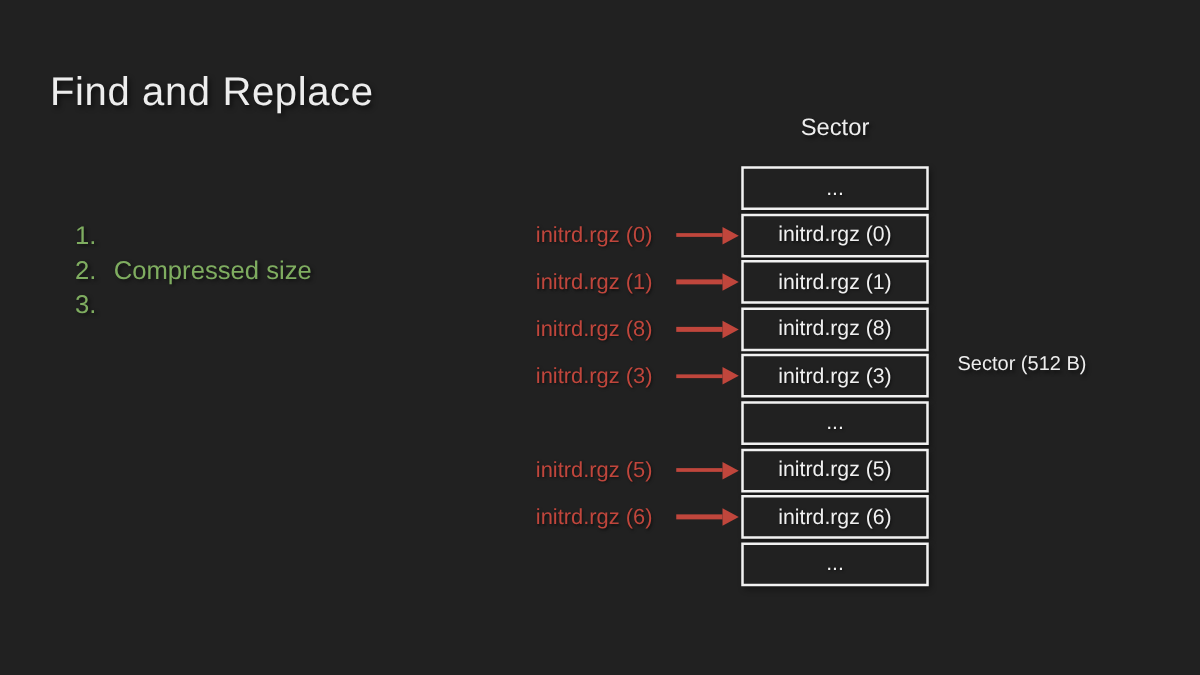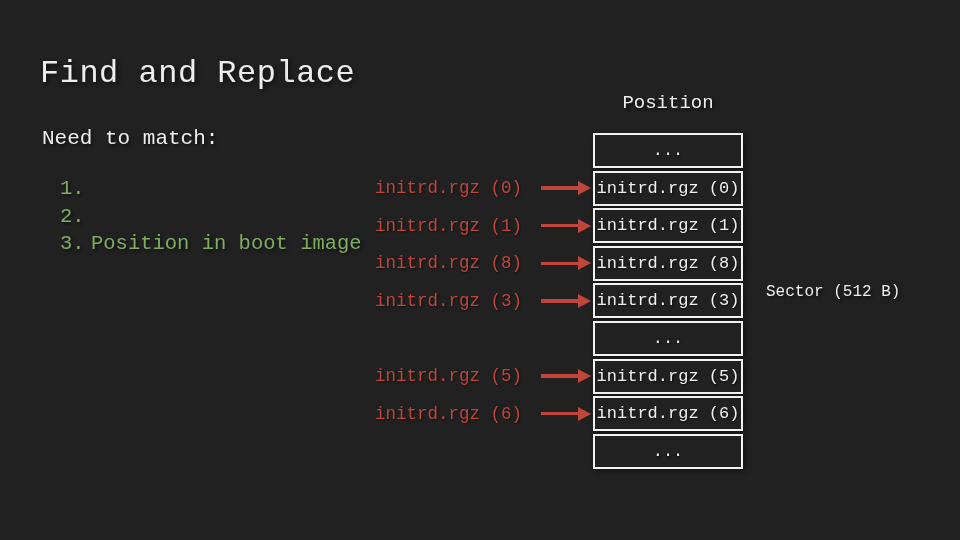--- a/index.html
+++ b/index.html
@@ -6,21 +6,21 @@
     margin: 0;
     padding: 0;
     background: #000;
   }
   .slide {
     position: relative;
     width: 960px;
     height: 540px;
     background: var(--bg, #212121);
     overflow: hidden;
-    font-family: Liberation Mono, monospace;
+    font-family: Liberation Sans, sans-serif;
     color: var(--text, #ededed);
   }
   .slide-title {
     position: absolute;
     left: 40px;
     top: 55px;
     margin: 0;
     font-size: 32px;
     font-weight: 300;
     letter-spacing: 0.5px;
@@ -131,34 +131,33 @@
     color: var(--text, #ededed);
     white-space: nowrap;
     text-shadow: 2px 2px 3px rgba(0,0,0,0.5);
   }
 </style>
 </head>
 <body>
 
 <div class="slide">
   <h1 class="slide-title">Find and Replace</h1>
-  <div class="subtitle">Need to match:</div>
   <div class="match-list">
       <div class="list-item">
         <span class="num">1.</span>
       </div>
       <div class="list-item">
         <span class="num">2.</span>
+        <span class="txt">Compressed size</span>
       </div>
       <div class="list-item">
         <span class="num">3.</span>
-        <span class="txt">Position in boot image</span>
       </div>
     </div>
-  <div class="sectors-header">Position</div>
+  <div class="sectors-header">Sector</div>
   <div class="sector-column">
       <div class="sector-box">...</div>
       <div class="sector-box">initrd.rgz (0)</div>
       <div class="sector-box">initrd.rgz (1)</div>
       <div class="sector-box">initrd.rgz (8)</div>
       <div class="sector-box">initrd.rgz (3)</div>
       <div class="sector-box">...</div>
       <div class="sector-box">initrd.rgz (5)</div>
       <div class="sector-box">initrd.rgz (6)</div>
       <div class="sector-box">...</div>

